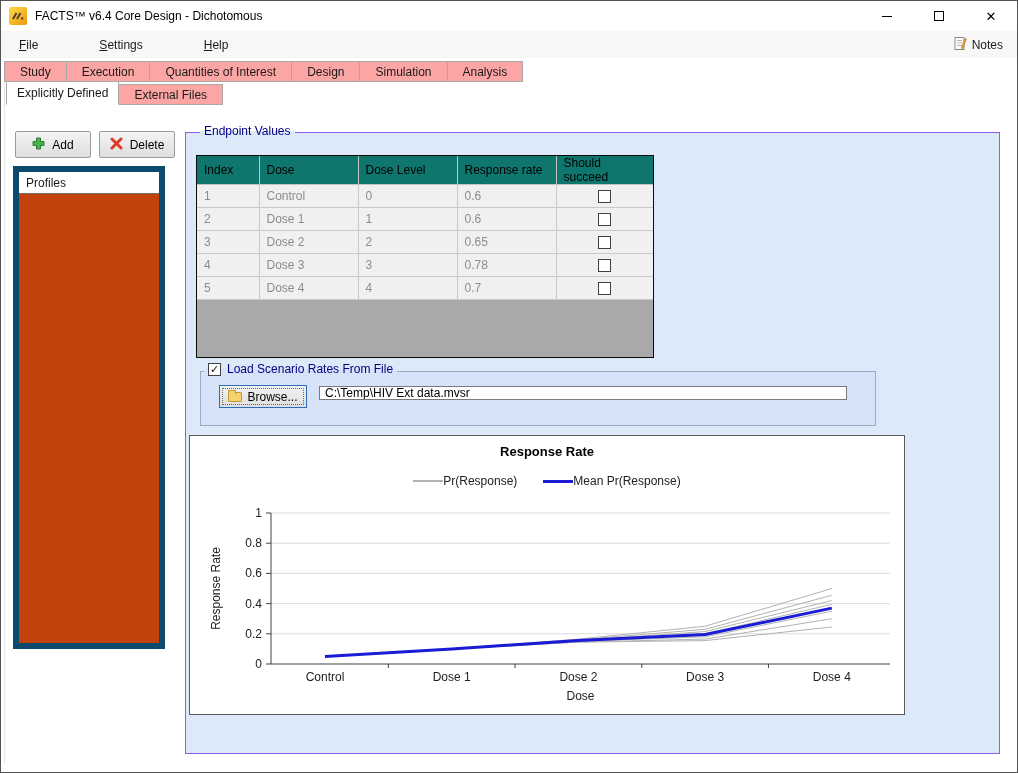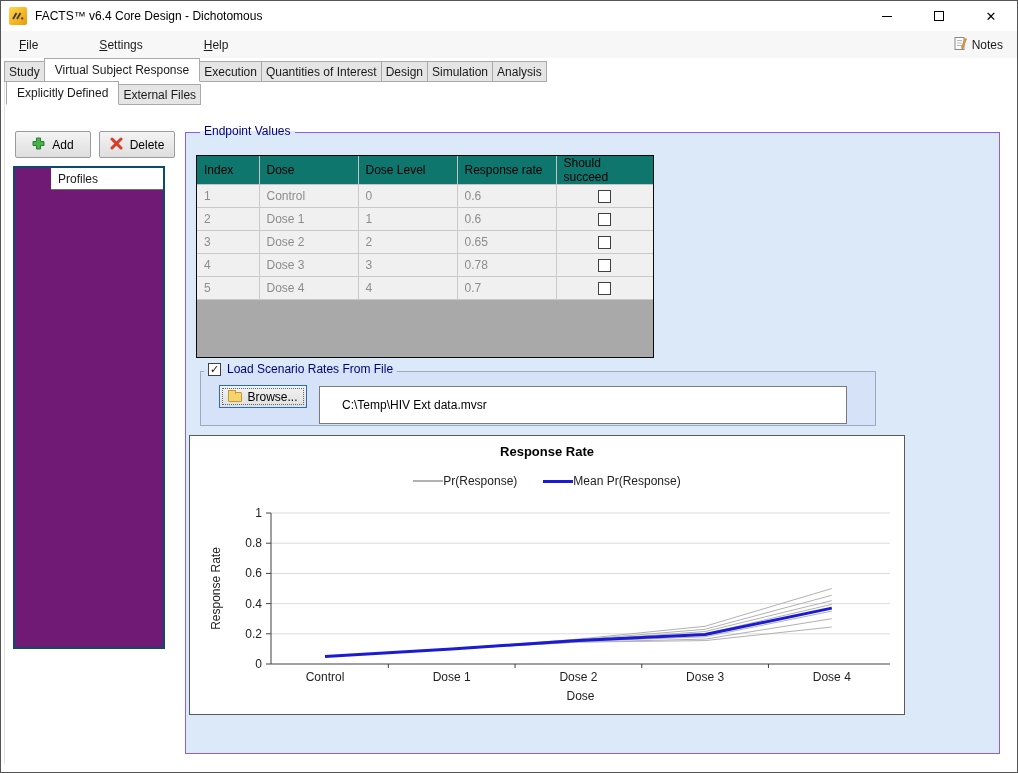--- a/index.html
+++ b/index.html
@@ -21,33 +21,33 @@
   .menubar { position:absolute; top:30px; left:0; right:0; height:27px; display:flex; align-items:center; background:#f7f7f7; padding-left:8px; }
   .menu-item { padding:4px 10px; }
   .menu-item .accel { text-decoration:underline; }
   .notes-btn { margin-left:auto; margin-right:10px; display:flex; align-items:center; gap:4px; padding:2px 4px; }
 
   
   .tabrow { position:absolute; display:flex; align-items:flex-end; }
   .tabrow-1 { top:57px; left:3px; height:24px; }
   .tabrow-2 { top:81px; left:5px; height:23px; }
   .tabrow-3 { top:104px; left:8px; height:23px; }
-  .tab { height:21px; display:flex; align-items:center; padding:0 4px; background:#e5e5e5;
+  .tab { height:21px; display:flex; align-items:center; padding:0 15px; background:#fca5a5;
          border:1px solid #a9a9a9; margin-right:-1px; white-space:nowrap; position:relative; }
   .tab.active { height:24px; background:#fff; z-index:2; padding:0 10px; border-bottom-color:#fff; }
   .page-edge { position:absolute; left:3px; top:81px; height:682px; width:1px; background:#e3e3e3; }
 
   
   .btn { position:absolute; display:flex; align-items:center; justify-content:center; gap:7px;
          background:linear-gradient(#f4f4f4,#dedede); border:1px solid #9b9b9b; border-radius:2px; font-size:12px; color:#000; }
   .add-btn { left:14px; top:130px; width:76px; height:27px; }
   .del-btn { left:98px; top:130px; width:76px; height:27px; }
 
   .listbox { position:absolute; left:12px; top:165px; width:152px; height:483px;
-             background:#701a75; border:2px solid #0c4a6e;padding-left:36px; }
+             background:#c2410c; border:6px solid #0c4a6e; }
   .lb-header { height:22px; line-height:22px; padding-left:7px; background:#fff; border-bottom:1px solid #6e6e6e; }
   .lb-item { height:21px; line-height:20px; padding-left:5px; background:#fff; border-bottom:1px solid #bdbdbd; }
   .lb-item.selected { background:#0078d7; color:#fff; border-bottom-color:#0078d7; }
 
   
   .groupbox { position:absolute; left:178px; top:131px; width:815px; height:622px;
               background:#dbe9f8; border:1px solid #8b5cf6;margin-left:6px; }
   .gb-label { position:absolute; top:-9px; left:14px; padding:0 4px; color:#000080;
               background:linear-gradient(#ffffff 50%, #dbe9f8 50%); white-space:nowrap; }
 
@@ -71,22 +71,22 @@
   .load-gb { position:absolute; left:14px; top:238px; width:676px; height:55px;
              background:#d6e2f7; border:1px solid #9aa9c4; }
   .load-label { position:absolute; top:-10px; left:3px; display:flex; align-items:center; gap:6px; padding:0 4px;
                 color:#000080; background:linear-gradient(#dbe9f8 50%, #d6e2f7 50%); white-space:nowrap; }
   .browse-btn { position:absolute; left:18px; top:13px; width:88px; height:23px; display:flex; align-items:center;
                 justify-content:center; gap:5px; background:linear-gradient(#f2f2f2,#dfdfdf);
                 border:1px solid #2a6db5; outline:1px dotted #666; outline-offset:-4px; color:#000; }
   .folder-icon { position:relative; width:14px; height:10px; background:#f6d36b; border:1px solid #c29b38; border-radius:1px; }
   .folder-icon::before { content:""; position:absolute; top:-3px; left:-1px; width:6px; height:3px;
                          background:#f6d36b; border:1px solid #c29b38; border-bottom:none; }
-  .path-input { position:absolute; left:118px; top:14px; width:528px; height:38px; border:1px solid #7a7a7a;
-                background:#fff; padding:0 22px; font-family:"Liberation Sans",sans-serif; font-size:12px; color:#000; }
+  .path-input { position:absolute; left:118px; top:14px; width:528px; height:14px; border:1px solid #7a7a7a;
+                background:#fff; padding:0 5px; font-family:"Liberation Sans",sans-serif; font-size:12px; color:#000; }
 
   
   .chart-box { position:absolute; left:3px; top:302px; width:716px; height:280px; background:#fff; border:1px solid #5a5a5a; }
   .chart-title { position:absolute; top:8px; left:0; right:0; text-align:center; font-size:13px; font-weight:bold; color:#000; }
   .chart-legend { position:absolute; top:38px; left:0; right:0; display:flex; justify-content:center; gap:26px; align-items:center; }
   .legend-item { display:flex; align-items:center; gap:0; color:#222; }
   .legend-swatch { display:inline-block; width:30px; }
   .chart-svg { position:absolute; left:0; top:0; }
   svg text { font-family:"Liberation Sans",sans-serif; font-size:12px; }
 </style>
@@ -131,21 +131,20 @@
           <line x1="4" y1="9.5" x2="9" y2="9.5" stroke="#b5b5b5"></line>
           <polygon points="13.5,3 10,11.5 9,13.5 8.6,11 12,2.6" fill="#f2a33c" stroke="#b06f14" stroke-width="0.6"></polygon>
         </svg>
       </span>
       <span>Notes</span>
     </span>
   </div>
 
   <div class="tabrow tabrow-1">
       <div class="tab">Study</div>
-      <div class="tab active">Virtual Subject Response</div>
       <div class="tab">Execution</div>
       <div class="tab">Quantities of Interest</div>
       <div class="tab">Design</div>
       <div class="tab">Simulation</div>
       <div class="tab">Analysis</div>
     </div>
   <div class="tabrow tabrow-2">
       <div class="tab active">Explicitly Defined</div>
       <div class="tab">External Files</div>
     </div>

